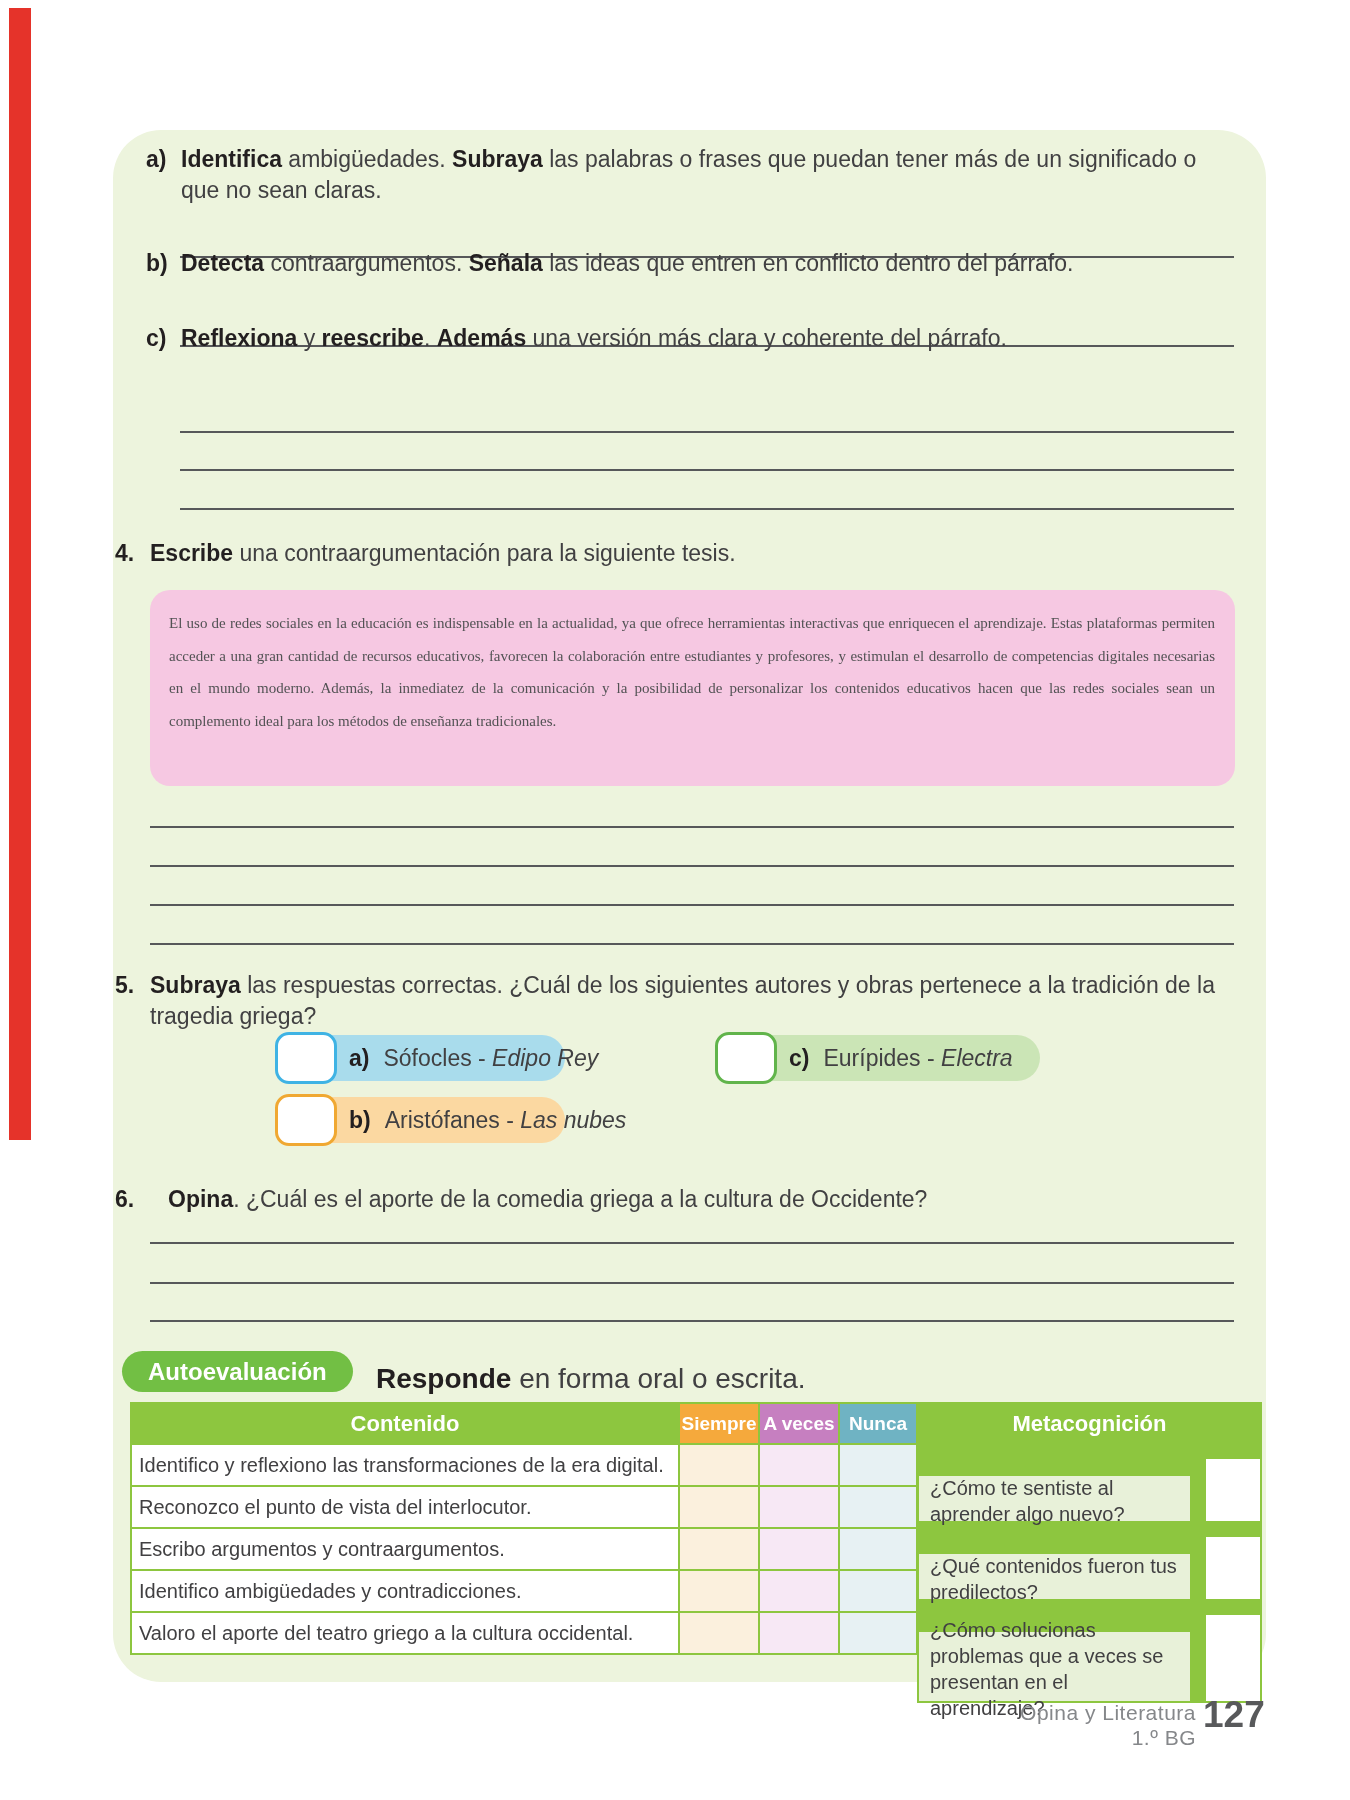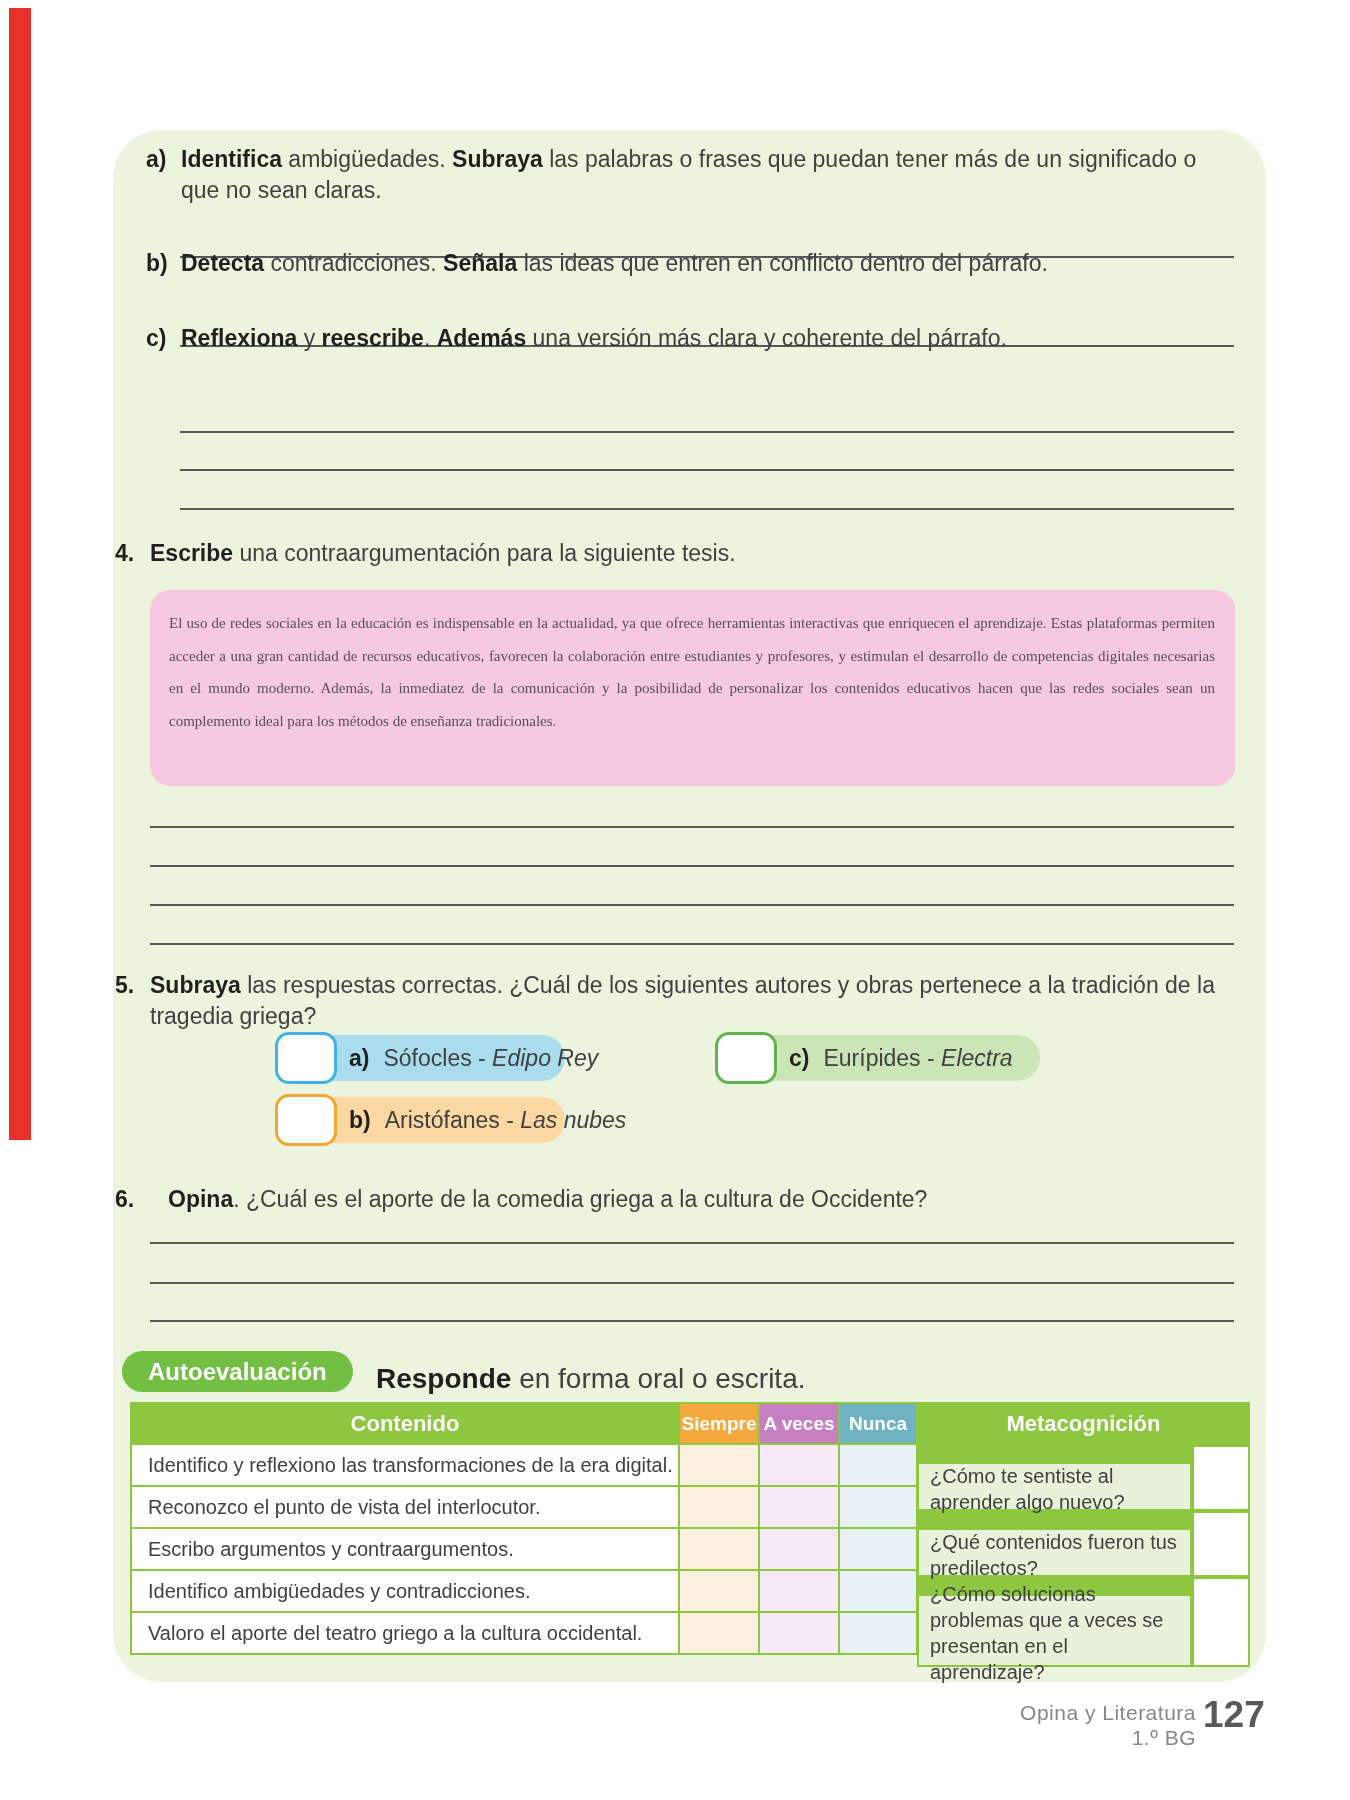--- a/index.html
+++ b/index.html
@@ -46,26 +46,26 @@
 
   .ctable { position:absolute; left:130px; top:1402px; display:grid;
             grid-template-columns:546px 78px 78px 76px; grid-template-rows:39px repeat(5,40px);
             gap:2px; background:#8dc63f; border:2px solid #8dc63f; }
   .ch { display:flex; align-items:center; justify-content:center; color:#ffffff; font-weight:bold; }
   .ch-green   { background:#8dc63f; font-size:22px; }
   .ch-siempre { background:#f5a93c; font-size:19px; }
   .ch-aveces  { background:#c67fc0; font-size:19px; }
   .ch-nunca   { background:#6fb3c3; font-size:19px; }
   .cc { background:#ffffff; }
-  .ctext { display:flex; align-items:center; padding-left:16px; font-size:20px; color:#414042; }
+  .ctext { display:flex; align-items:center; padding-left:7px; font-size:20px; color:#414042; }
   .t-s { background:#fbf0dd; } .t-a { background:#f7e8f5; } .t-n { background:#e7f1f3; }
 
   .mtable { position:absolute; left:917px; top:1402px; display:grid;
             grid-template-columns:271px 54px; grid-template-rows:39px 62px 62px 86px;
-            gap:4px; background:#8dc63f; border:2px solid #8dc63f; }
+            gap:16px; background:#8dc63f; border:2px solid #8dc63f; }
   .mh { grid-column:1 / span 2; background:#8dc63f; display:flex; align-items:center;
         justify-content:center; color:#ffffff; font-weight:bold; font-size:22px; }
   .mq { background:#e8f1d9; padding:5px 8px 0 11px; font-size:20px; line-height:26px; color:#414042;
         display:flex; flex-direction:column; justify-content:center;margin-top:17px; }
   .ma { background:#ffffff; }
 
   
   .fmeta { position:absolute; left:846px; top:1700px; width:350px; text-align:right;
            font-size:21px; line-height:25px; color:#85878a; letter-spacing:0.5px; }
   .fnum  { position:absolute; left:1203px; top:1694px; font-size:37px; font-weight:bold; color:#58595b; }
@@ -76,21 +76,21 @@
 <div class="page">
 
   <div class="edge-tab"></div>
   <div class="panel"></div>
 
   <span class="tlabel" style="left:146px; top:146px;">a)</span>
   <p class="ttext" style="left:181px; top:144px; width:1054px;"><b>Identifica</b><span> ambigüedades. </span><b>Subraya</b><span> las palabras o frases que puedan tener más de un significado o que no sean claras.</span></p>
   <div class="rule" style="left:180px; top:256px; width:1054px;"></div>
 
   <span class="tlabel" style="left:146px; top:250px;">b)</span>
-  <p class="ttext" style="left:181px; top:248px; width:1054px;"><b>Detecta</b><span> contradicciones. </span><b>Señala</b><span> las ideas que entren en conflicto dentro del párrafo.</span></p>
+  <p class="ttext" style="left:181px; top:248px; width:1054px;"><b>Detecta</b><span> contraargumentos. </span><b>Señala</b><span> las ideas que entren en conflicto dentro del párrafo.</span></p>
   <div class="rule" style="left:180px; top:345px; width:1054px;"></div>
 
   <span class="tlabel" style="left:146px; top:325px;">c)</span>
   <p class="ttext" style="left:181px; top:323px; width:1054px;"><b>Reflexiona</b><span> y </span><b>reescribe</b><span>. </span><b>Además</b><span> una versión más clara y coherente del párrafo.</span></p>
   <div class="rule" style="left:180px; top:431px; width:1054px;"></div>
   <div class="rule" style="left:180px; top:469px; width:1054px;"></div>
   <div class="rule" style="left:180px; top:508px; width:1054px;"></div>
 
   <span class="tlabel" style="left:115px; top:540px;">4.</span>
   <p class="ttext" style="left:150px; top:538px; width:1085px;"><b>Escribe</b><span> una contraargumentación para la siguiente tesis.</span></p>

